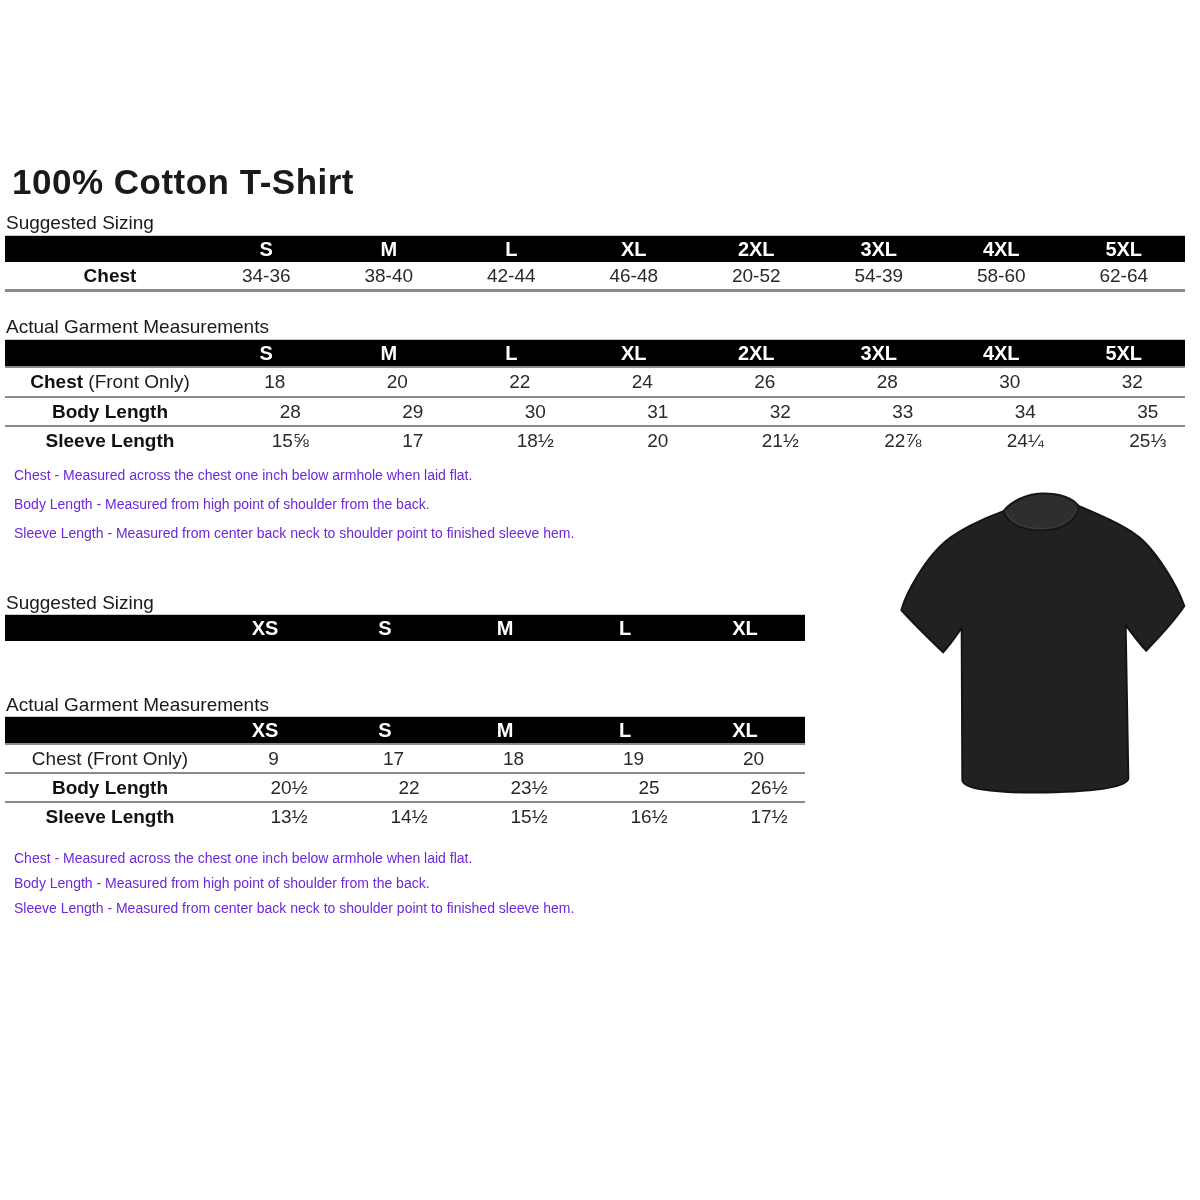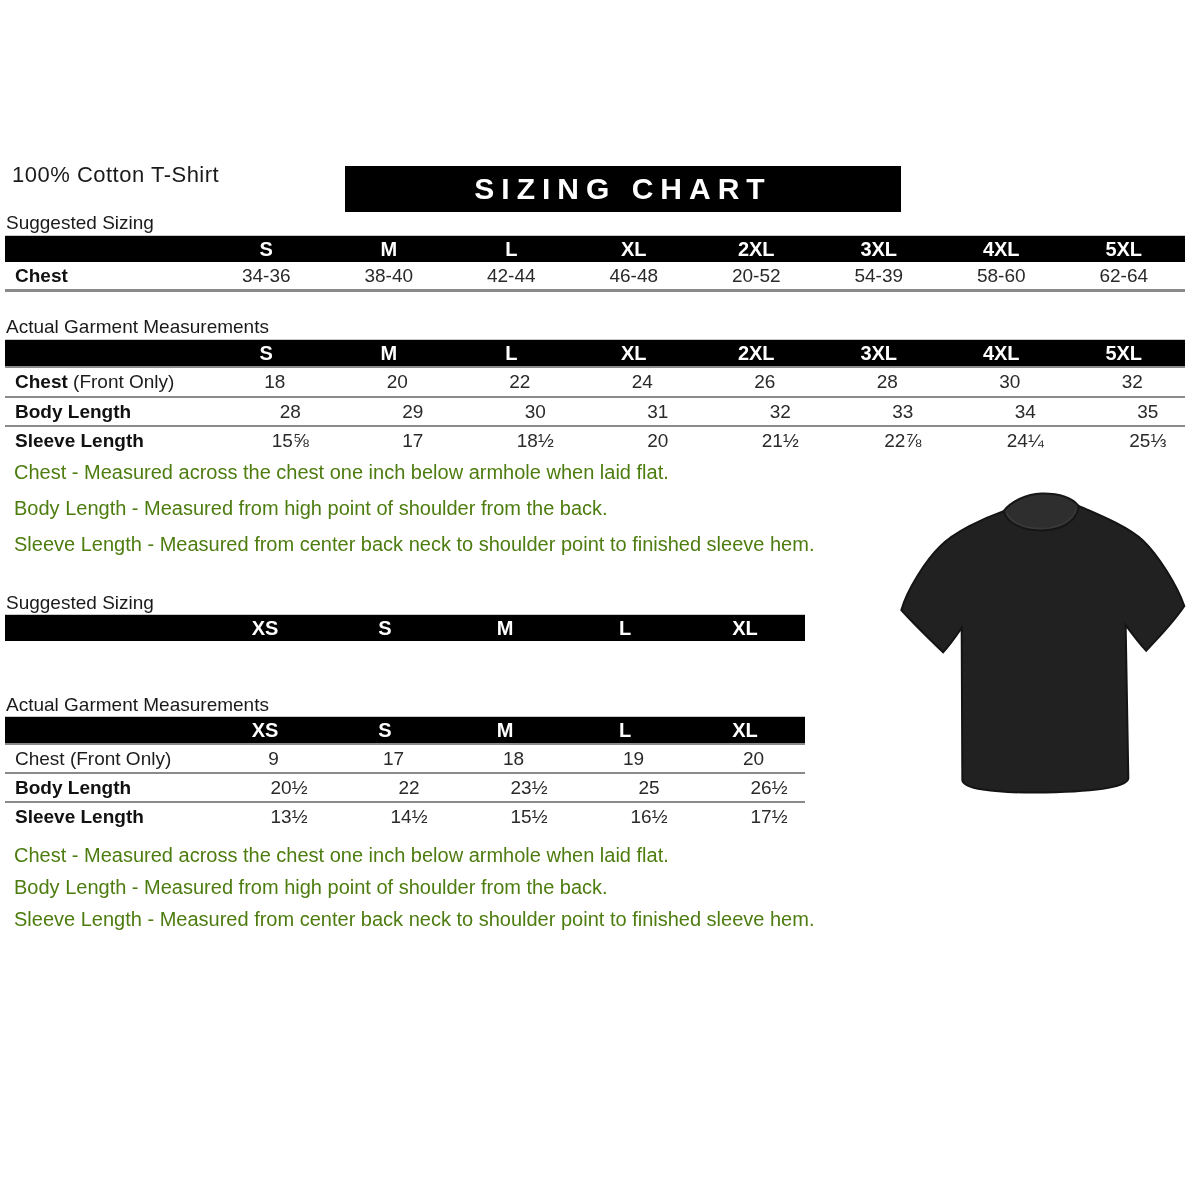--- a/index.html
+++ b/index.html
@@ -4,64 +4,63 @@
 <style>
   * { margin:0; padding:0; box-sizing:border-box; }
   html,body { background:#ffffff; }
   #canvas {
     position:relative; width:1200px; height:1200px; background:#ffffff;
     font-family:"Liberation Sans", sans-serif; color:#1c1c1c; overflow:hidden;
   }
   .abs { position:absolute; }
 
   
-  .main-title { left:12px; top:162px; font-size:22px; font-weight:400; color:#1a1a1a; letter-spacing:0.5px; }
+  .main-title { left:12px; top:162px; font-size:35px; font-weight:700; color:#1a1a1a; letter-spacing:0.5px; }
   .banner {
     left:345px; top:166px; width:556px; height:46px; background:#000;
     color:#fff; font-weight:700; font-size:30px; letter-spacing:7px;
     text-align:center; line-height:46px;
   }
   .section-label { font-size:19px; color:#1a1a1a;text-align:right; }
   .youth-title { left:4px; top:548px; font-size:28px; font-weight:700; color:#111; }
 
   
   .tbl { position:absolute; }
   .tbl-adult { width:1180px; }
   .tbl-youth { width:800px; }
   .trow { display:flex; align-items:center; width:100%; }
   .trow.thead { background:#000; color:#fff; height:27px; border-top:1px solid #c9c9c9; }
   .trow.data { height:29px; }
   .tbl-adult .trow.data1 { height:30px; }
   .tcell { font-size:19px; }
-  .tcell.lab { width:200px; padding-left:10px; text-align:left; white-space:nowrap; }
+  .tcell.lab { width:200px; padding-left:10px; text-align:center; white-space:nowrap; }
   .tcell.val { flex:1; text-align:center; color:#2a2a2a; }
   .thead .tcell.val { color:#fff; font-weight:700; font-size:20px; }
   .tcell.lab b { font-weight:700; color:#111; }
   .tcell.lab span { font-weight:400; color:#1c1c1c; }
   .tbl .trow.data + .trow.data { border-top:2px solid #8a8a8a;gap:48px; }
   .tbl.hd .trow.first { border-top:2px solid #8a8a8a;gap:17px; }
   .tbl.bb .trow.data:last-child { border-bottom:3px solid #8a8a8a; }
 
   
-  .notes { font-size:20px; color:#4d7c0f; }
+  .notes { font-size:14px; color:#6d28d9;margin-top:6px; }
   .notes-adult { left:14px; top:461px; }
   .notes-adult .note { margin-bottom:13px; }
   .notes-youth { left:14px; top:844px; }
   .notes-youth .note { margin-bottom:9px; }
 
   
   .tshirt-wrap { left:893px; top:478px; width:300px; height:335px; }
 </style>
 </head>
 <body>
 
 <div id="canvas">
 
   <div class="abs main-title">100% Cotton T-Shirt</div>
-  <div class="abs banner">SIZING CHART</div>
 
   <div class="abs section-label" style="left:6px; top:212px;">Suggested Sizing</div>
   <div class="tbl tbl-adult bb" style="left:5px; top:235px;">
       <div class="trow thead">
         <div class="tcell lab"></div>
         <div class="tcell val">S</div>
         <div class="tcell val">M</div>
         <div class="tcell val">L</div>
         <div class="tcell val">XL</div>
         <div class="tcell val">2XL</div>

